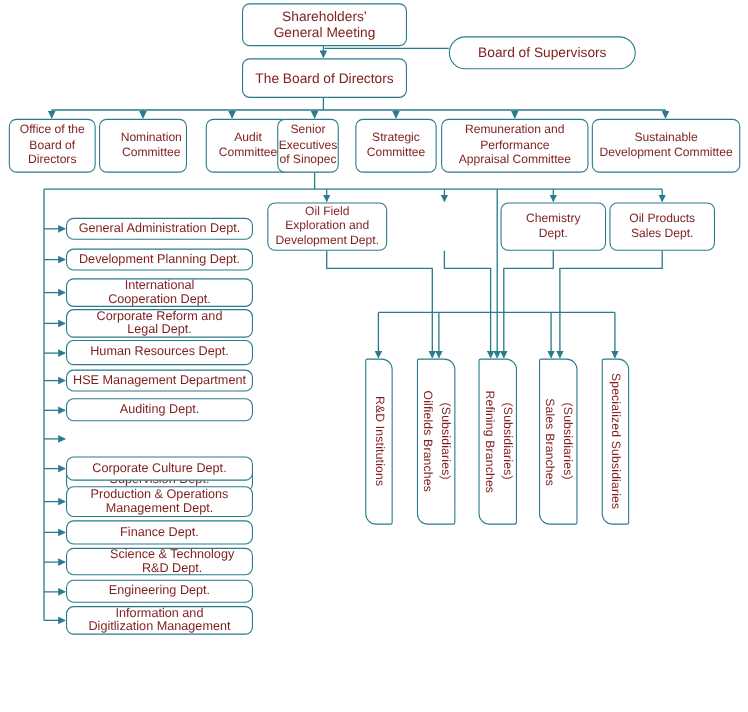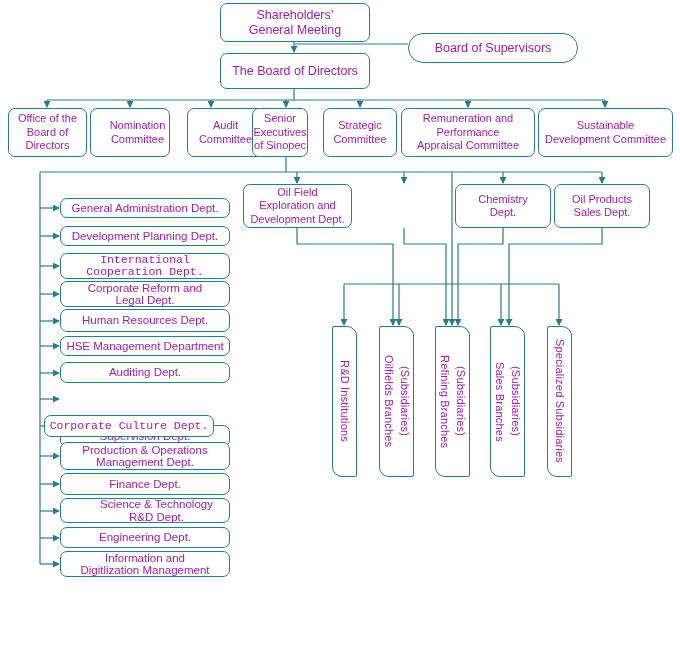--- a/index.html
+++ b/index.html
@@ -1,17 +1,17 @@
 <!DOCTYPE html>
 <html><head>
 <meta charset="utf-8">
 <style>
   html,body{margin:0;padding:0;background:#ffffff;}
   .stage{position:relative;width:680px;height:647px;background:#ffffff;overflow:hidden;
-         font-family:"Liberation Sans",sans-serif;color:#a21caf;}
+         font-family:"Liberation Sans",sans-serif;color:#7f1d1d;}
   svg.wires{position:absolute;left:0;top:0;width:680px;height:647px;}
   .box{position:absolute;box-sizing:border-box;background:#ffffff;
        border:1.2px solid #2a7b8c;border-radius:7px;
        display:flex;align-items:center;justify-content:center;
        text-align:center;white-space:pre-line;line-height:1.16;padding:1px;}
   .f-top{font-size:12.5px;}
   .f-com{font-size:11px;line-height:1.25;}
   .f-dep{font-size:11px;line-height:1.2;}
   .f-list{font-size:11.5px;line-height:1.05;}
   .vbox{writing-mode:vertical-lr;font-size:11px;line-height:1.5;
@@ -105,29 +105,29 @@
   <div class="box f-dep" style="left:243px;top:184px;width:109px;height:44px;">Oil Field
 Exploration and
 Development Dept.</div>
   <div class="box f-dep" style="left:455px;top:184px;width:96px;height:44px;">Chemistry
 Dept.</div>
   <div class="box f-dep" style="left:554px;top:184px;width:96px;height:44px;">Oil Products
 Sales Dept.</div>
 
   <div class="box f-list" style="left:60px;top:198px;width:170px;height:20px;">General Administration Dept.</div>
   <div class="box f-list" style="left:60px;top:226px;width:170px;height:20px;">Development Planning Dept.</div>
-  <div class="box f-list" style="left:60px;top:253px;width:170px;height:26px;font-family:Liberation Mono, monospace;">International
+  <div class="box f-list" style="left:60px;top:253px;width:170px;height:26px;">International
 Cooperation Dept.</div>
   <div class="box f-list" style="left:60px;top:281px;width:170px;height:26px;">Corporate Reform and
 Legal Dept.</div>
   <div class="box f-list" style="left:60px;top:309px;width:170px;height:23px;">Human Resources Dept.</div>
   <div class="box f-list" style="left:60px;top:336px;width:170px;height:20px;">HSE Management Department</div>
   <div class="box f-list" style="left:60px;top:362px;width:170px;height:21px;">Auditing Dept.</div>
   <div class="box f-list" style="left:60px;top:388px;width:170px;height:22px;margin-top:37px;">Supervision Dept.</div>
-  <div class="box f-list" style="left:44px;top:415px;width:170px;height:22px;font-family:Liberation Mono, monospace;">Corporate Culture Dept.</div>
+  <div class="box f-list" style="left:60px;top:415px;width:170px;height:22px;">Corporate Culture Dept.</div>
   <div class="box f-list" style="left:60px;top:442px;width:170px;height:28px;">Production &amp; Operations
 Management Dept.</div>
   <div class="box f-list" style="left:60px;top:473px;width:170px;height:22px;">Finance Dept.</div>
   <div class="box f-list" style="left:60px;top:498px;width:170px;height:25px;padding-left:24px;">Science &amp; Technology
 R&amp;D Dept.</div>
   <div class="box f-list" style="left:60px;top:527px;width:170px;height:21px;">Engineering Dept.</div>
   <div class="box f-list" style="left:60px;top:551px;width:170px;height:26px;">Information and
 Digitlization Management</div>
 
   <div class="box vbox" style="left:332px;top:326px;width:25px;height:151px;">R&amp;D Institutions</div>

